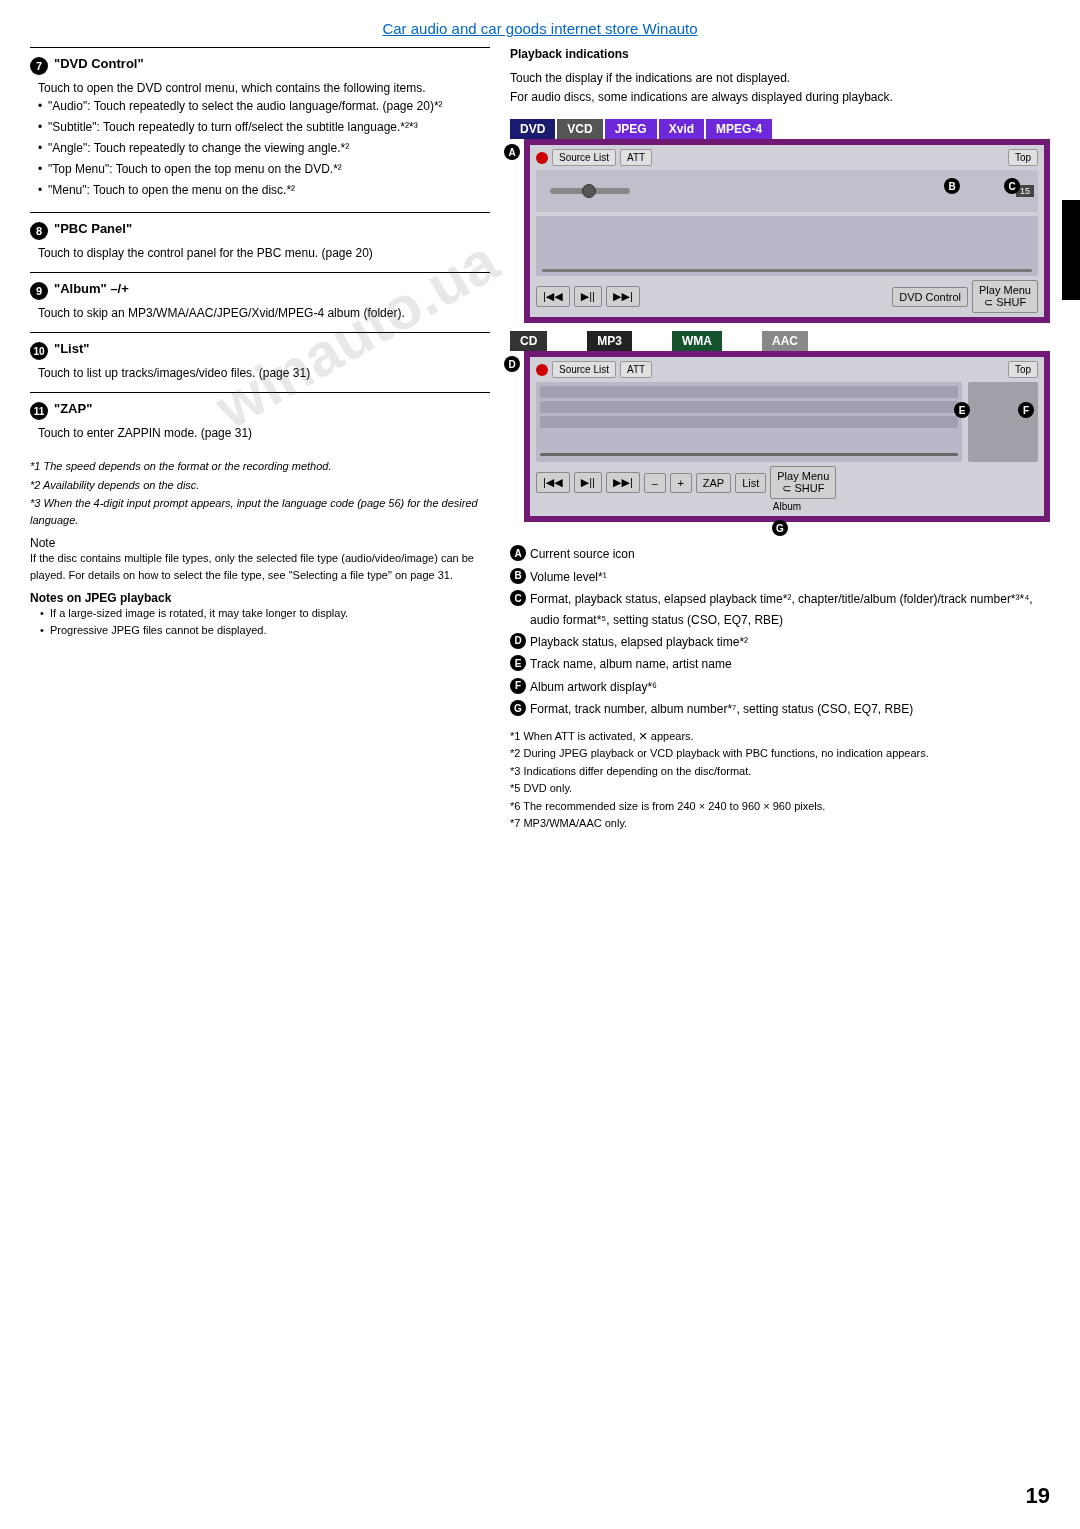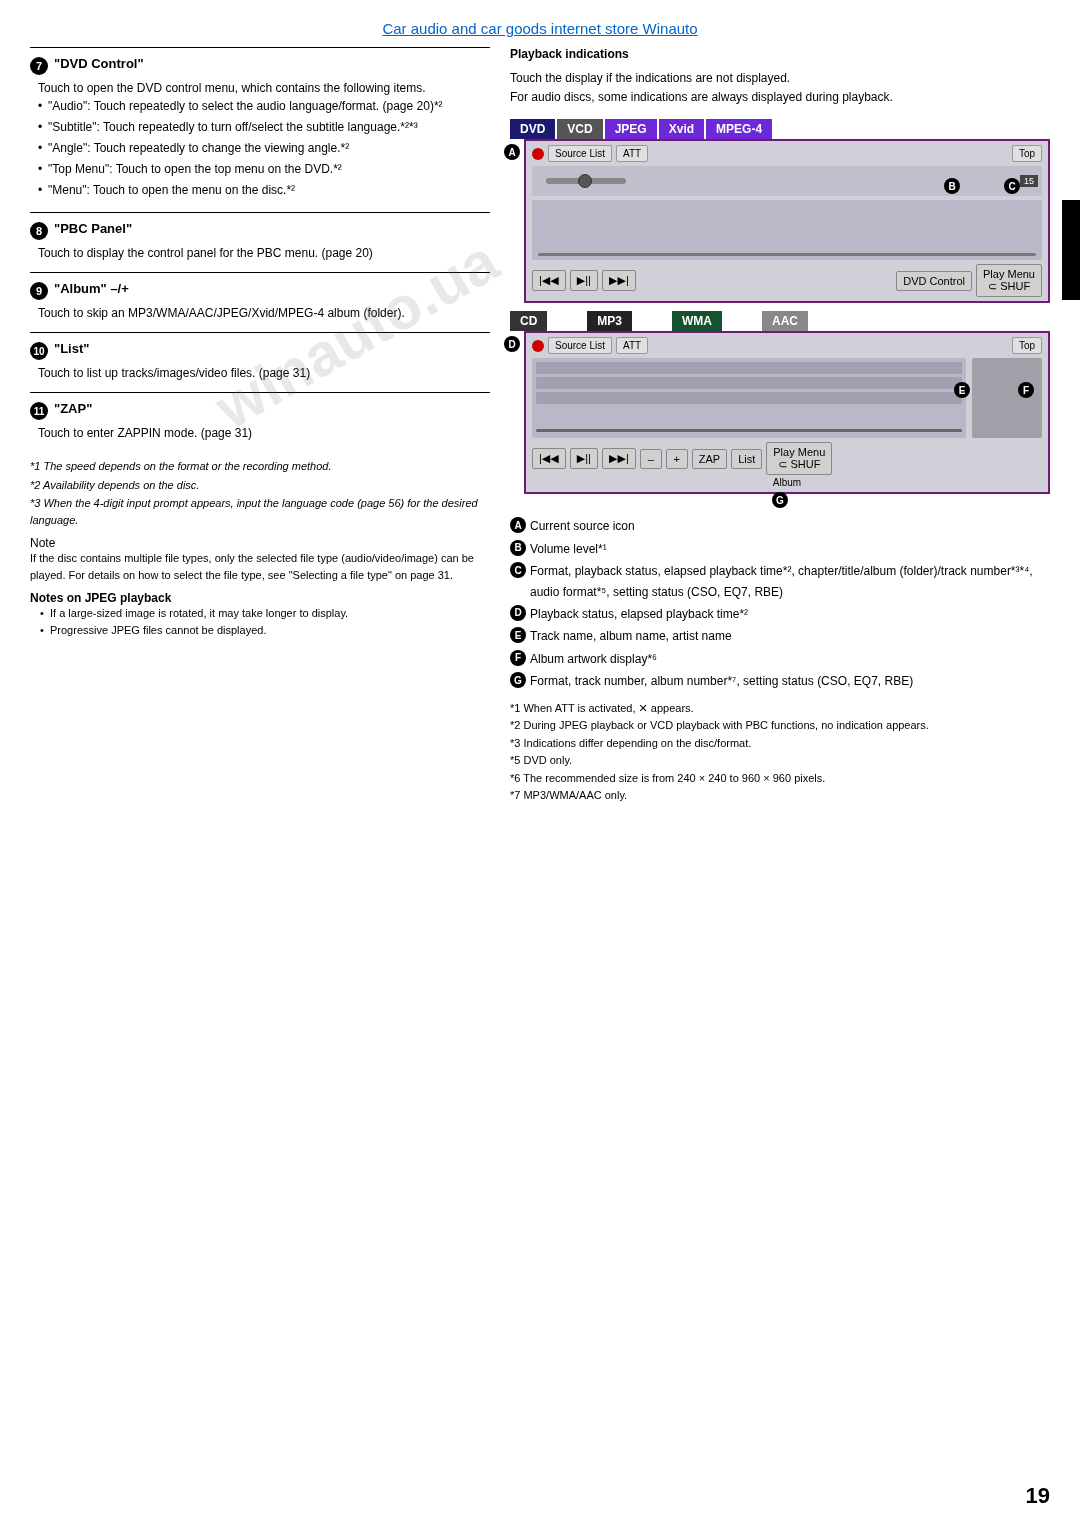--- a/index.html
+++ b/index.html
@@ -155,21 +155,21 @@
     }
     .format-tab.active {
       background: #1a1a6e;
       color: #fff;
     }
     .format-tab.light {
       background: #6d28d9;
     }
 
     .screen-box {
-      border: 2px solid #701a75;
+      border: 6px solid #701a75;
       background: #d0d0d8;
       padding: 4px 6px;
       margin-bottom: 6px;
       position: relative;
     }
     .screen-top-bar {
       display: flex;
       align-items: center;
       gap: 4px;
       margin-bottom: 4px;
@@ -453,21 +453,21 @@
           <span class="label-circle">A</span>
         </div>
         <div class="screen-box" style="margin-left:14px;">
           <div class="screen-top-bar">
             <span class="source-dot"></span>
             <span class="btn-sm">Source List</span>
             <span class="btn-sm">ATT</span>
             <span class="btn-sm spacer">Top</span>
           </div>
 
-          <div style="position:relative; height: 30px; background:#c0c0cc; border-radius:2px; margin-bottom:4px;">
+          <div style="position:relative; height: 42px; background:#c0c0cc; border-radius:2px; margin-bottom:4px;">
             <div style="position:absolute; right:4px; top:50%; transform:translateY(-50%); font-size:9px; background:#444; color:#fff; padding:1px 4px;">15</div>
 
             <div style="position:absolute; left:10px; top:50%; transform:translateY(-50%); display:flex; align-items:center; gap:4px;">
               <div class="vol-slider">
                   <div class="vol-handle"></div>
                 </div>
             </div>
 
           </div>
 

